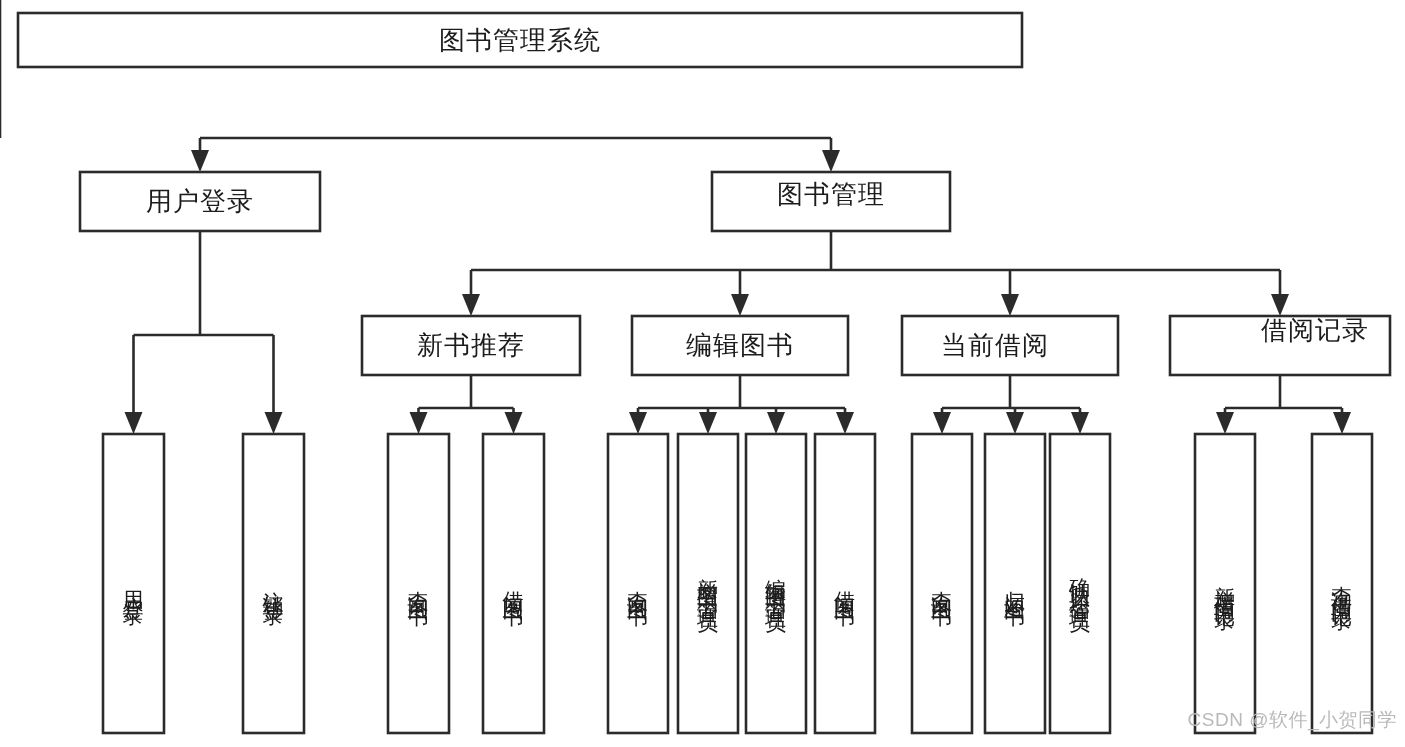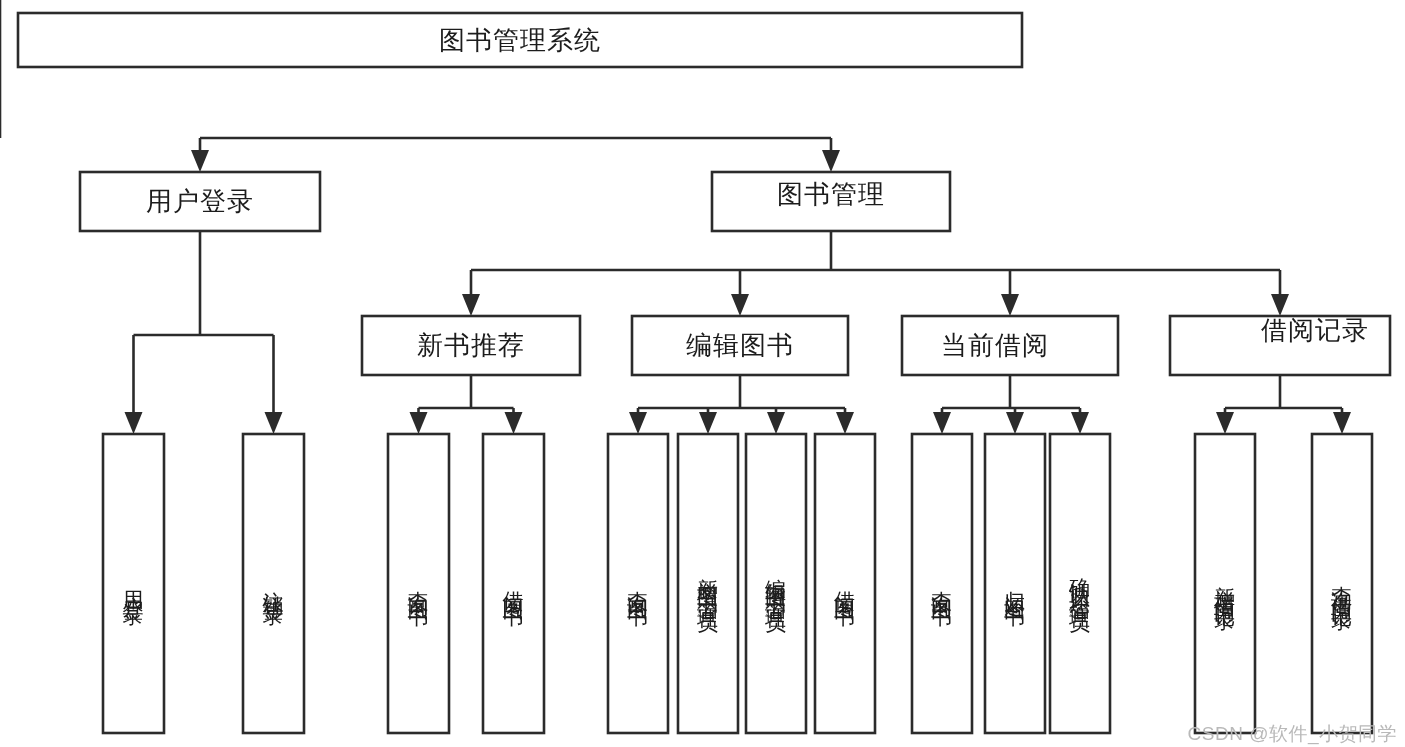--- a/index.html
+++ b/index.html
@@ -67,21 +67,21 @@
   .hlabel-text {
     font-family: "Liberation Sans", "DejaVu Sans", sans-serif;
     font-size: 26px;
     color: #1c1c1c;
     white-space: nowrap;
     letter-spacing: 1px;
   }
   #watermark {
     position: absolute;
     right: 8px;
-    bottom: 0;
+    bottom: 14px;
     font-family: "Liberation Sans", "DejaVu Sans", sans-serif;
     font-size: 19px;
     color: #b9b9b9;
     white-space: nowrap;
     letter-spacing: 0.5px;
   }
 </style>
 </head>
 <body>
 

